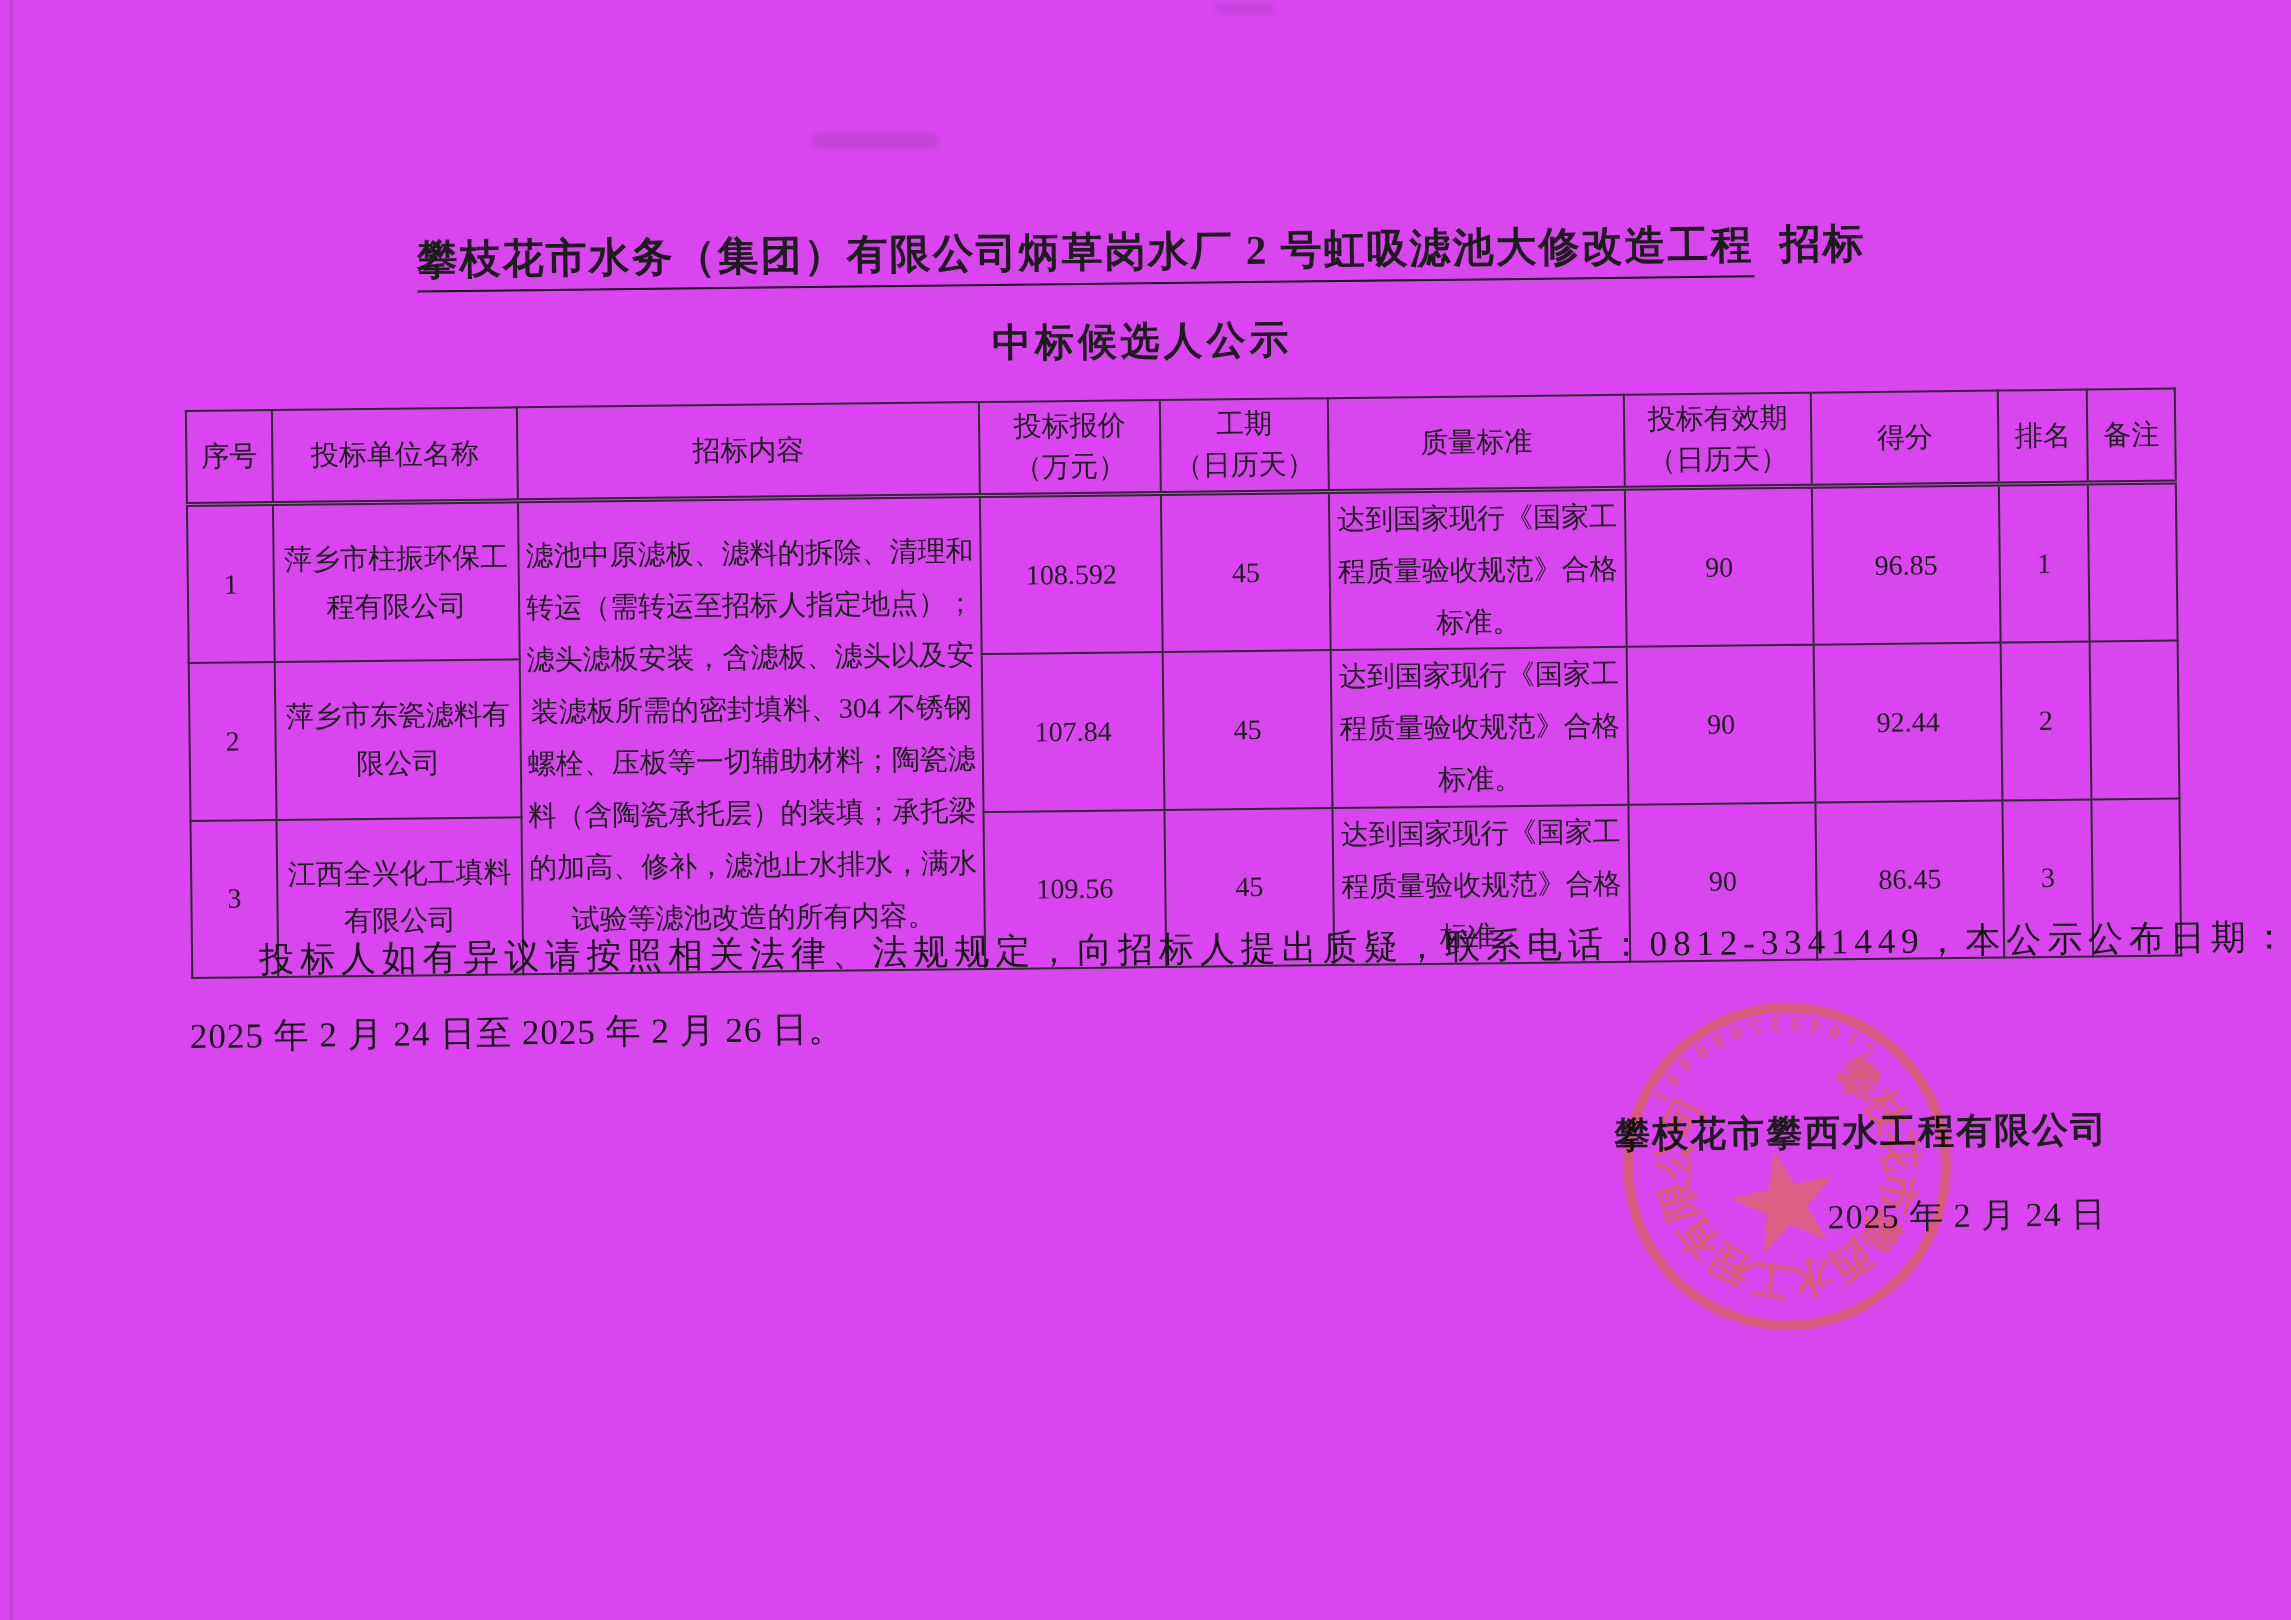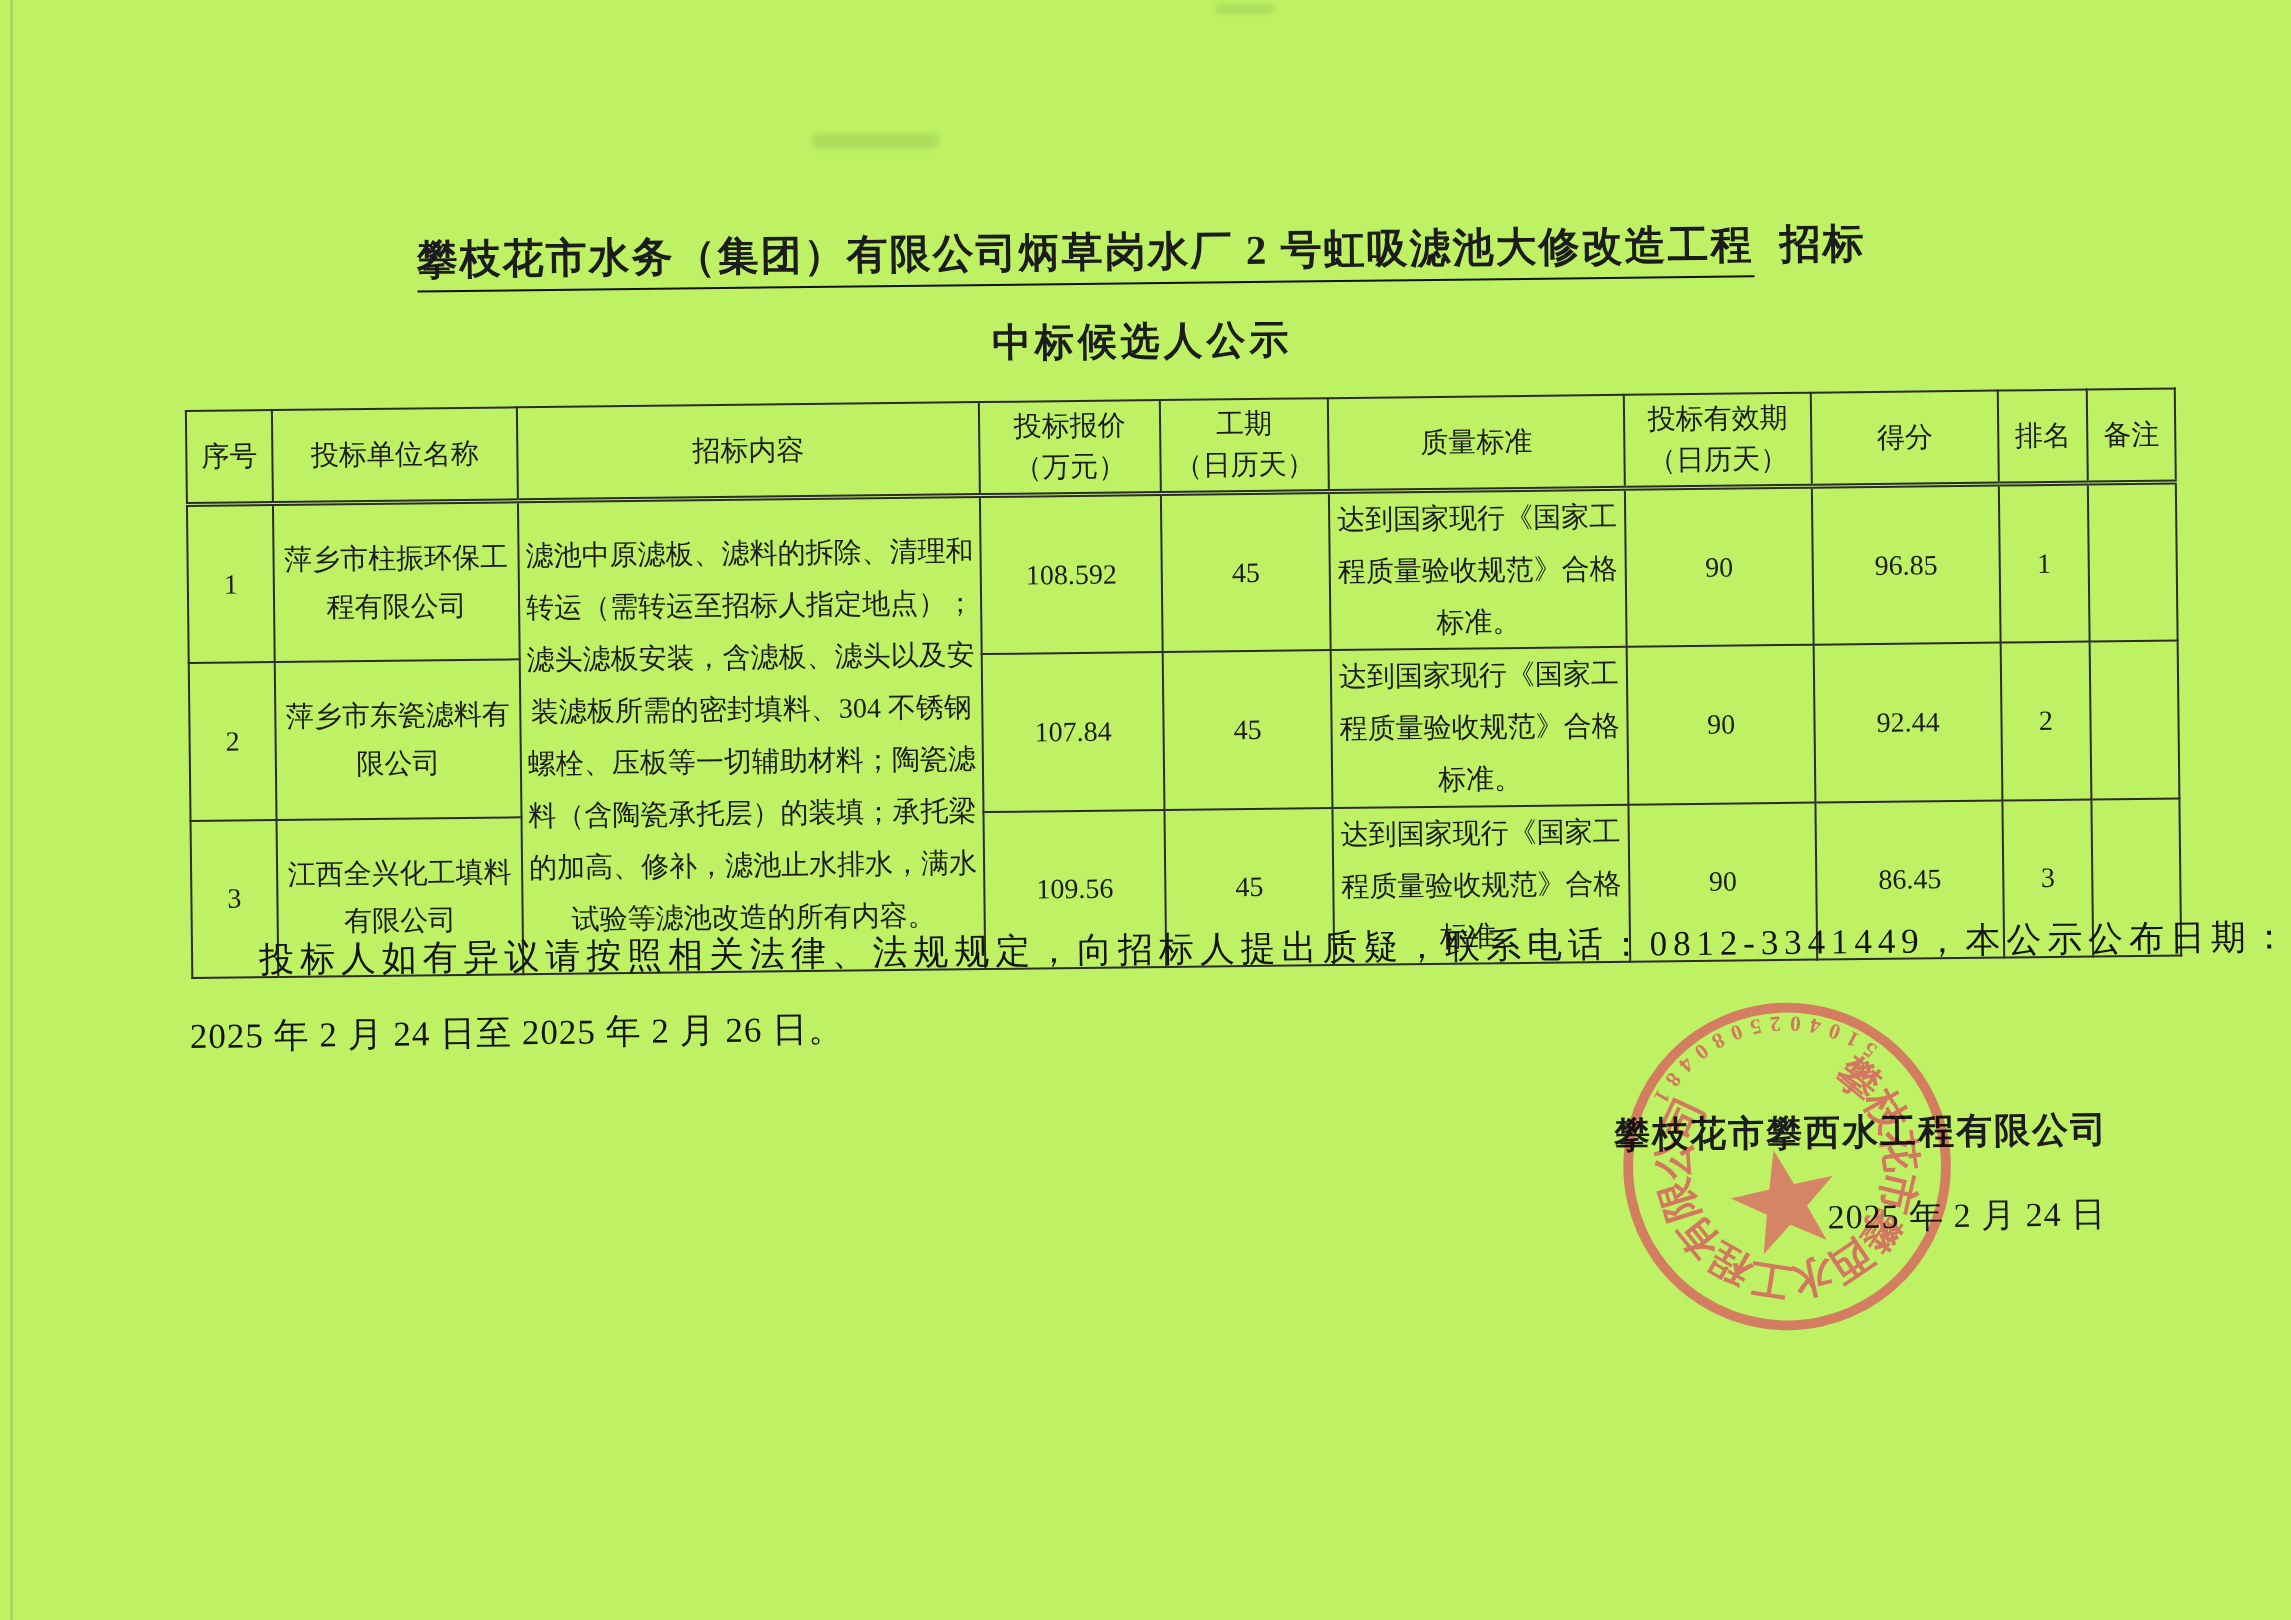--- a/index.html
+++ b/index.html
@@ -1,21 +1,21 @@
 <!DOCTYPE html>
 <html><head>
 <meta charset="utf-8">
 <style>
   html,body{margin:0;padding:0;}
   body{
     width:2292px;height:1620px;background:#f6f6f4;overflow:hidden;
     font-family:"Liberation Serif","DejaVu Serif",serif;
     color:#1c1c1c;
   }
-  .page{position:relative;width:2292px;height:1620px;background:#bef264;}
+  .page{position:relative;width:2292px;height:1620px;background:#d946ef;}
   .scan-line-left{
     position:absolute;left:9.8px;top:0;width:2.9px;height:100%;
     background:rgba(60,60,60,0.14);
   }
   .scan-smudge{
     position:absolute;left:812px;top:133px;width:127px;height:15.7px;
     background:rgba(40,40,40,0.10);filter:blur(2.9px);border-radius:7.8px;
   }
   .scan-smudge2{
     position:absolute;left:1215px;top:3.9px;width:59px;height:9.8px;

